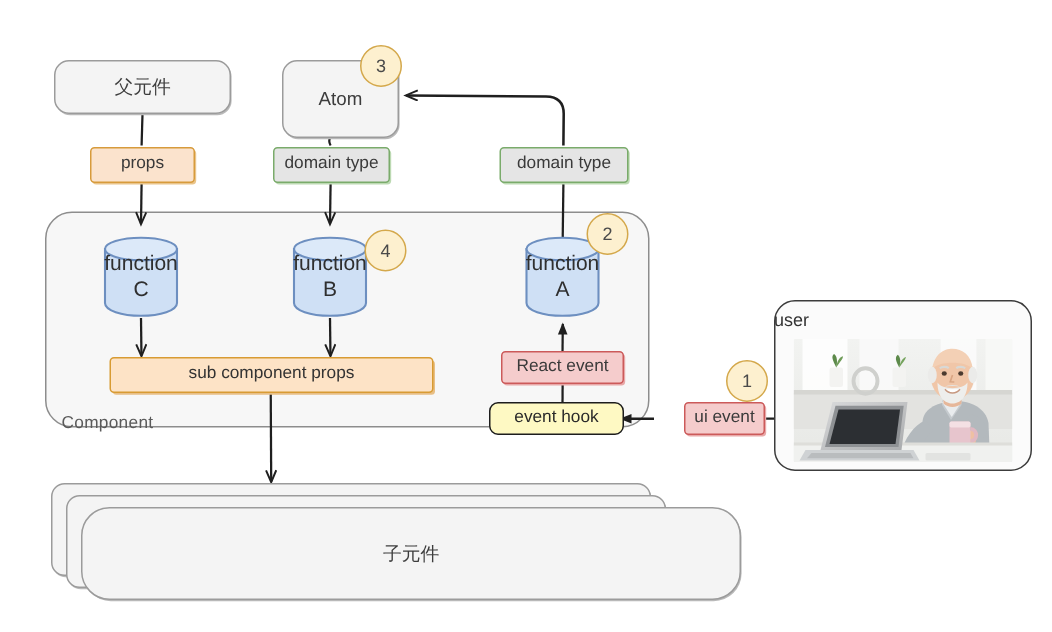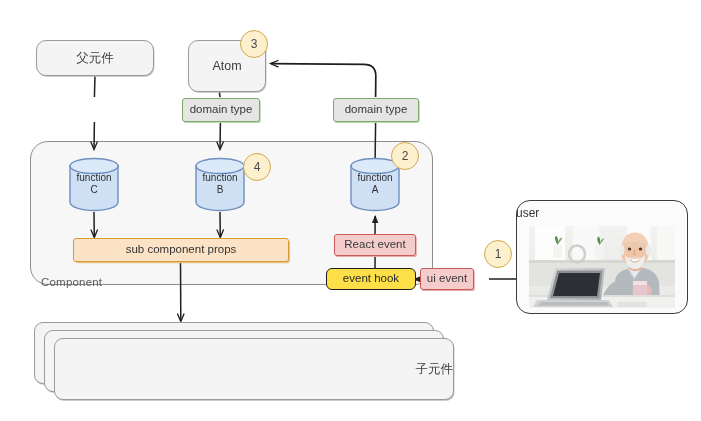--- a/index.html
+++ b/index.html
@@ -75,21 +75,21 @@
     color: #3a3a3a;
     box-shadow: 1.2px 1.4px 0 -0.4px #bcd9b2;
   }
   .tag-red {
     background: #f5cccc;
     border: 1.6px solid #cc5a5a;
     color: #3a3a3a;
     box-shadow: 1.2px 1.4px 0 -0.4px #e8a8a8;
   }
   .tag-white {
-    background: #fde047;
+    background: #fef9c3;
     border: 1.8px solid #1d1d1d;
     border-radius: 6px;
     color: #2a2a2a;
     font-size: 11.5px;
     box-sizing: border-box;
   }
   .subprops {
     background: #fde3c6;
     border: 1.8px solid #d89b33;
     border-radius: 3px;
@@ -107,21 +107,21 @@
   .cyl .cyl-label {
     position: absolute;
     left: 0;
     top: 0;
     width: 58px;
     height: 58px;
     display: flex;
     flex-direction: column;
     align-items: center;
     justify-content: center;
-    font-size: 10px;
+    font-size: 14px;
     color: #2f2f2f;
     line-height: 1.25;
     pointer-events: none;
   }
   
   .badge {
     position: absolute;
     width: 28px;
     height: 28px;
     border-radius: 50%;
@@ -217,20 +217,23 @@
   </svg>
 
   <div class="node rbox" style="left:36px; top:40px; width:118px; height:36px;">
     <span>父元件</span>
   </div>
 
   <div class="node rbox" style="left:188px; top:40px; width:78px; height:52px;">
     <span>Atom</span>
   </div>
 
+  <div class="node tag tag-orange" style="left:60px; top:98px; width:70px; height:24px;">
+    <span>props</span>
+  </div>
 
   <div class="node tag tag-green" style="left:182px; top:98px; width:78px; height:24px;">
     <span>domain type</span>
   </div>
 
   <div class="node tag tag-green" style="left:333px; top:98px; width:86px; height:24px;">
     <span>domain type</span>
   </div>
 
   <div class="cyl" style="left:65px; top:155px;">
@@ -272,27 +275,27 @@
 
   <div class="node subprops" style="left:73px; top:238px; width:216px; height:24px;">
     <span>sub component props</span>
   </div>
 
   <div class="node tag-white" style="left:326px; top:268px; width:90px; height:22px;
        display:flex; align-items:center; justify-content:center; position:absolute;">
     <span>event hook</span>
   </div>
 
-  <div class="node tag tag-red" style="left:420px; top:268px; width:54px; height:22px;">
+  <div class="node tag tag-red" style="left:456px; top:268px; width:54px; height:22px;">
     <span>ui event</span>
   </div>
 
   <div class="node rbox" style="left:34px; top:322px; width:400px; height:62px; border-radius:9px;"></div>
   <div class="node rbox" style="left:44px; top:330px; width:400px; height:62px; border-radius:9px;"></div>
-  <div class="node rbox" style="left:54px; top:338px; width:400px; height:62px; border-radius:9px;justify-content:flex-end;">
+  <div class="node rbox" style="left:54px; top:338px; width:440px; height:62px; border-radius:19px;">
     <span>子元件</span>
   </div>
 
   <div class="user-panel"></div>
   <div class="user-title">user</div>
 
   <div class="photo">
     <svg width="146" height="82" viewBox="0 0 146 82" xmlns="http://www.w3.org/2000/svg">
       <defs>
         <linearGradient id="bgWall" x1="0" y1="0" x2="0" y2="1">

